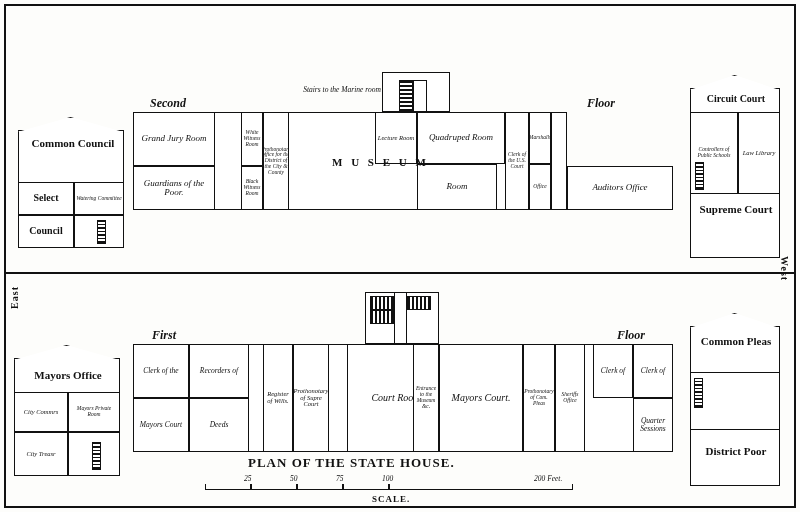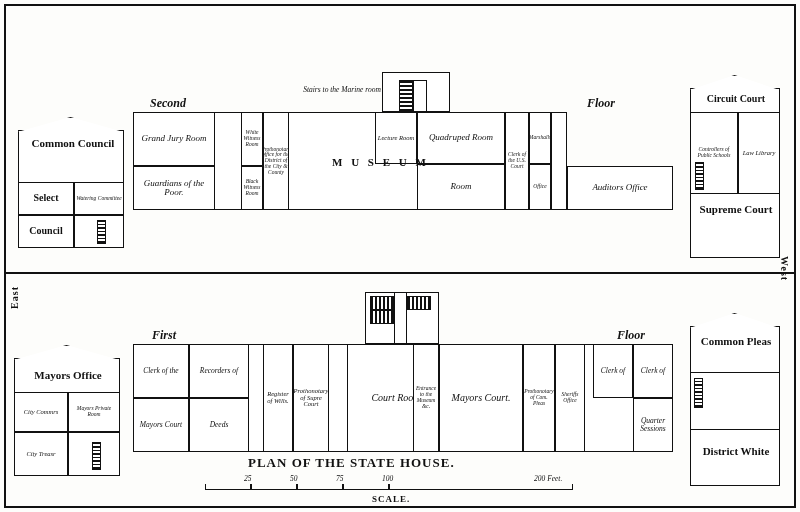--- a/index.html
+++ b/index.html
@@ -177,21 +177,21 @@
   <div class="box" style="left:263px;top:112px;width:26px;height:98px;">
       <span class="lbl xtiny">Prothonotary office for the District of the City &amp; County</span>
     </div>
 
   <div class="box" style="left:375px;top:112px;width:42px;height:52px;">
       <span class="lbl tiny">Lecture Room</span>
     </div>
   <div class="box" style="left:417px;top:112px;width:88px;height:52px;">
       <span class="lbl">Quadruped Room</span>
     </div>
-  <div class="box" style="left:417px;top:164px;width:88px;height:46px;">
+  <div class="box" style="left:417px;top:164px;width:80px;height:46px;">
       <span class="lbl">Room</span>
     </div>
   <div class="museumword" style="left:332px;top:156px;">M U S E U M</div>
 
   <div class="notch" style="left:382px;top:72px;width:68px;height:40px;"></div>
   <div class="stairs" style="left:399px;top:80px;width:14px;height:32px;"></div>
   <div class="notch" style="left:413px;top:80px;width:14px;height:32px;"></div>
   <div class="lbl small" style="position:absolute;left:300px;top:84px;width:82px;text-align:center;font-style:italic;">Stairs to the Marine room</div>
 
   <div class="box" style="left:505px;top:112px;width:24px;height:98px;">
@@ -288,21 +288,21 @@
   <div class="notch" style="left:365px;top:292px;width:74px;height:52px;"></div>
   <div class="stairs-h" style="left:370px;top:296px;width:24px;height:14px;"></div>
   <div class="stairs-h" style="left:370px;top:310px;width:24px;height:14px;"></div>
   <div class="stairs-h" style="left:407px;top:296px;width:24px;height:14px;"></div>
   <div class="notch" style="left:394px;top:292px;width:13px;height:52px;"></div>
 
   <div class="peak" style="left:690px;top:326px;width:90px;height:160px;"></div>
   <div class="lbl" style="position:absolute;left:692px;top:334px;width:86px;text-align:center;font-size:11px;font-weight:bold;font-style:normal;line-height:1.25;">Common Pleas</div>
   <div class="box" style="left:690px;top:372px;width:90px;height:58px;border-top:1.5px solid #111;border-bottom:1.5px solid #111;"></div>
   <div class="hatch-v" style="left:694px;top:378px;width:9px;height:30px;"></div>
-  <div class="lbl" style="position:absolute;left:692px;top:444px;width:86px;text-align:center;font-size:11px;font-weight:bold;font-style:normal;">District White</div>
+  <div class="lbl" style="position:absolute;left:692px;top:444px;width:86px;text-align:center;font-size:11px;font-weight:bold;font-style:normal;">District Poor</div>
 
   <div class="caption" style="left:248px;top:455px;">PLAN OF THE STATE HOUSE.</div>
 
   <div class="scalebar" style="left:205px;top:484px;width:368px;"></div>
   <div class="tick" style="left:250px;top:484px;"></div>
   <div class="tick" style="left:296px;top:484px;"></div>
   <div class="tick" style="left:342px;top:484px;"></div>
   <div class="tick" style="left:388px;top:484px;"></div>
 
   <div class="sclab" style="left:244px;top:474px;">25</div>

